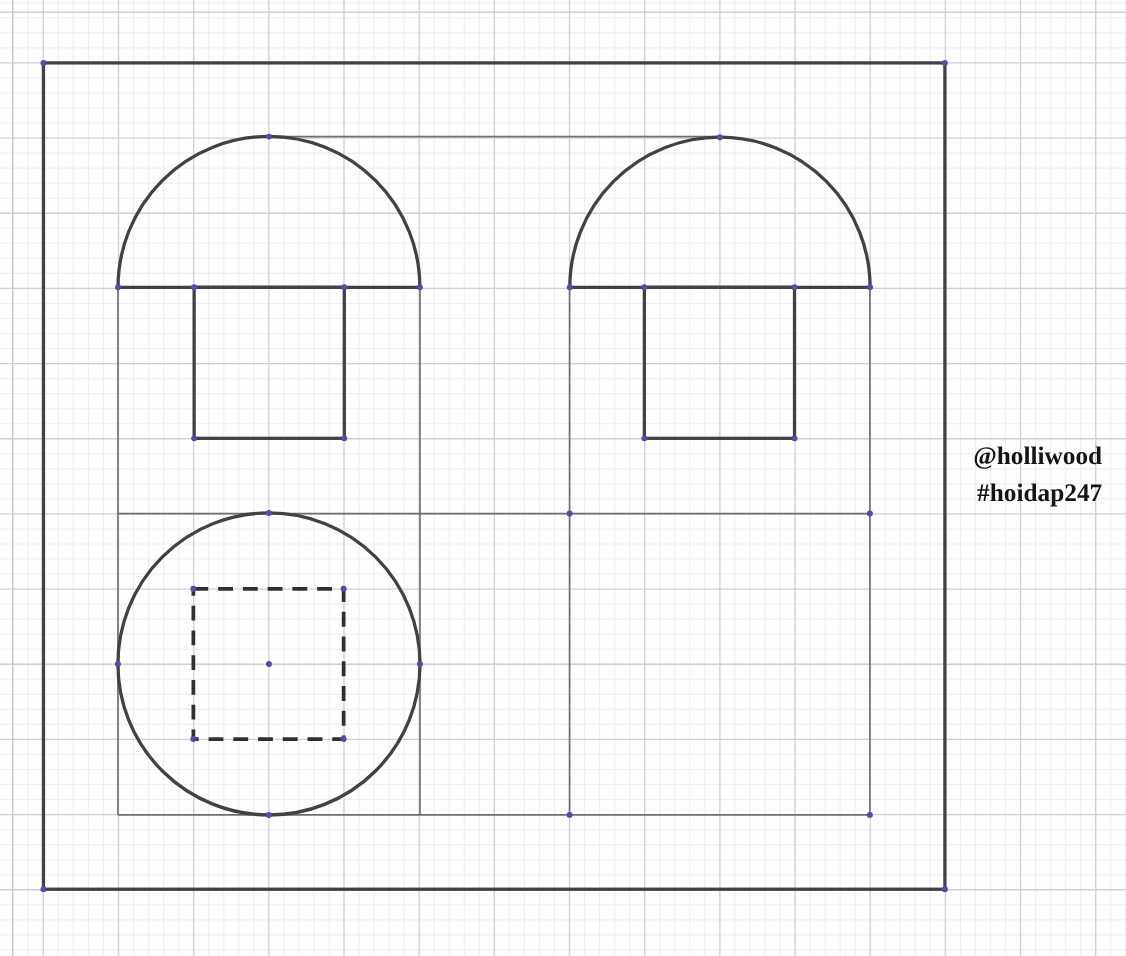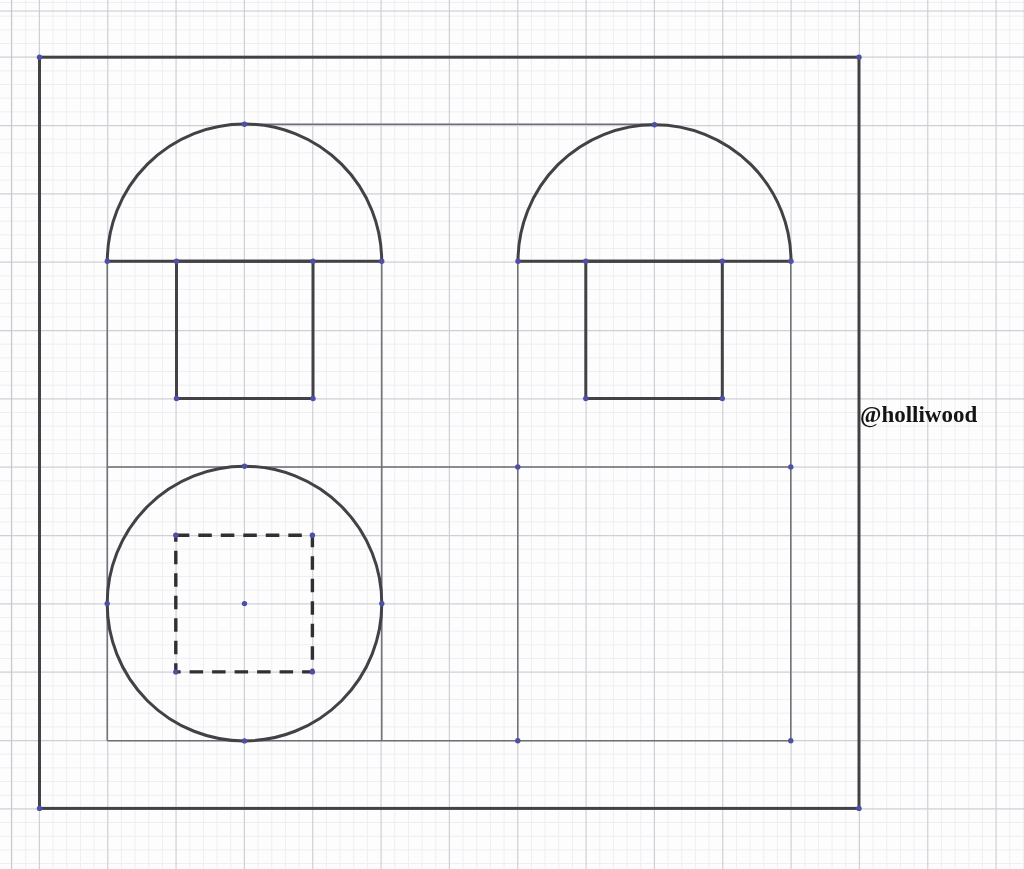--- a/index.html
+++ b/index.html
@@ -19,21 +19,21 @@
     position: absolute;
     left: 0;
     top: 0;
     display: block;
   }
   .watermark {
     position: absolute;
     left: 860px;
     top: 398px;
     width: 142px;
-    text-align: left;
+    text-align: right;
     font-family: "Liberation Serif", "DejaVu Serif", serif;
     font-weight: bold;
     font-size: 23px;
     line-height: 33px;
     color: #141414;
     white-space: nowrap;
   }
 </style>
 </head>
 <body>
@@ -232,14 +232,15 @@
         <circle cx="517.8" cy="466.9" r="2.7"></circle>
         <circle cx="517.8" cy="740.8" r="2.7"></circle>
         <circle cx="175.8" cy="535.3" r="2.7"></circle>
         <circle cx="312.4" cy="535.3" r="2.7"></circle>
         <circle cx="175.8" cy="671.9" r="2.7"></circle>
         <circle cx="312.4" cy="671.9" r="2.7"></circle>
       </g>
     </svg>
   <div class="watermark">
     <div>@holliwood</div>
+    <div>#hoidap247</div>
   </div>
 </div>
 
 </body></html>

